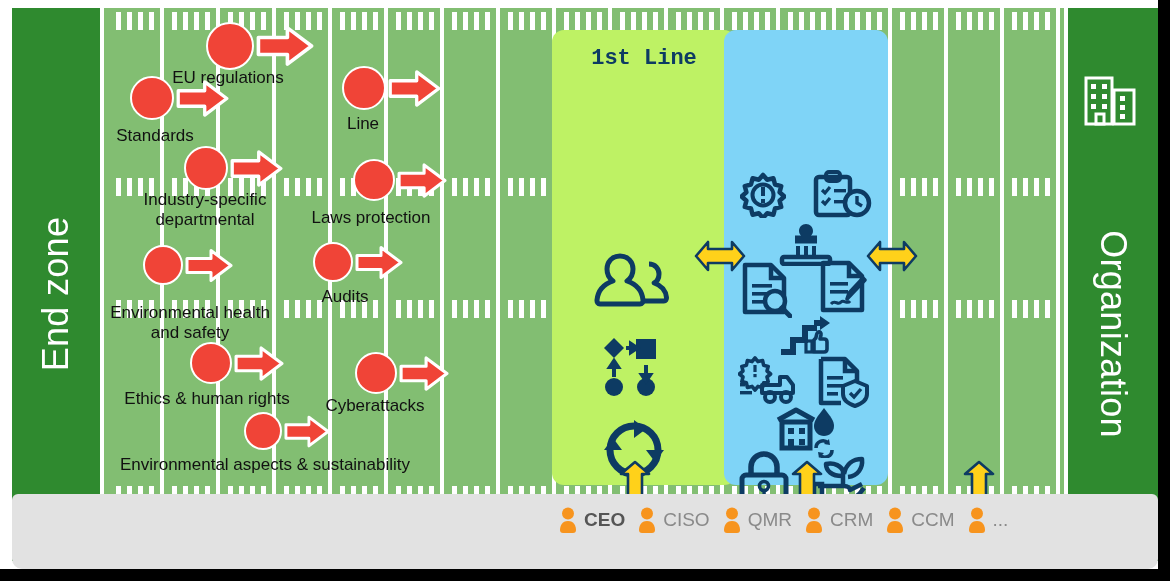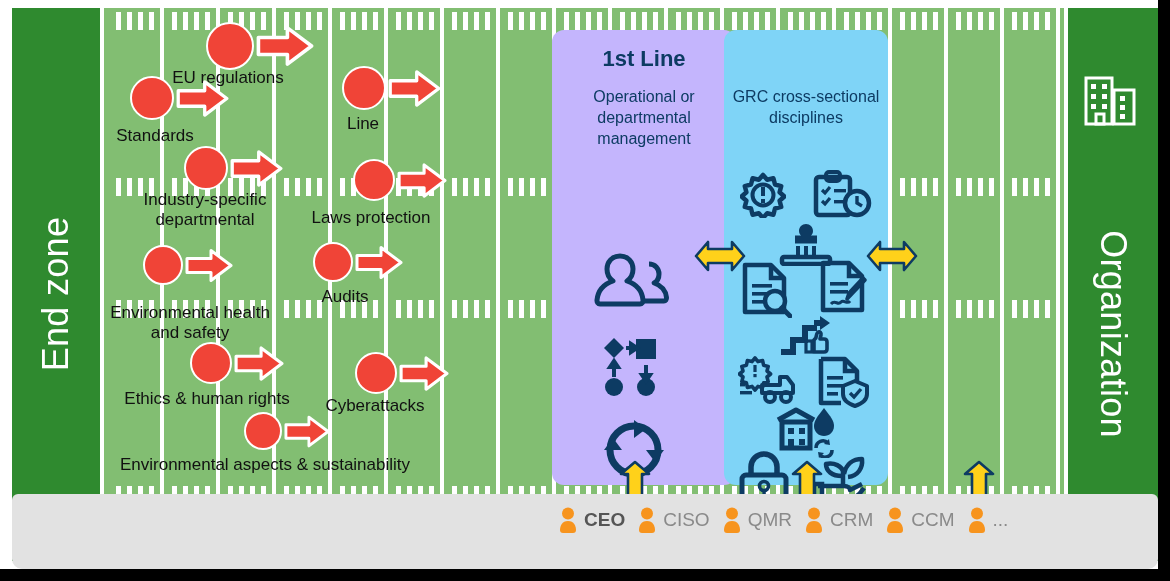--- a/index.html
+++ b/index.html
@@ -45,21 +45,21 @@
   .risk{position:absolute;}
   .risk .dot{position:absolute;border-radius:50%;background:#F04437;
              border:2px solid #ffffff;box-sizing:border-box;}
   .risk .arrow{position:absolute;}
   .risk .lbl{position:absolute;color:#111111;font-size:17px;line-height:20px;
              text-align:center;white-space:nowrap;}
   .risk .lbl.wrap{white-space:normal;}
 
   
   .panel{position:absolute;border-radius:12px;box-sizing:border-box;}
-  #panel-1{left:552px;top:30px;width:184px;height:455px;background:#c4b5fd;}
+  #panel-1{left:552px;top:30px;width:184px;height:455px;background:#bef264;font-family:Liberation Mono, monospace;}
   #panel-2{left:724px;top:30px;width:164px;height:455px;background:#7FD4F7;}
   #panel-3{left:896px;top:30px;width:164px;height:455px;background:#40C4F5;}
 
   .panel-title{position:absolute;left:0;width:100%;top:16px;text-align:center;
                color:#0D3B63;font-size:22px;font-weight:bold;}
   .panel-sub{position:absolute;left:8px;width:calc(100% - 16px);top:56px;
              text-align:center;color:#0D3B63;font-size:16px;line-height:21px;}
 
   .panel-icons{position:absolute;left:0;top:120px;width:100%;height:330px;}
   .pic{position:absolute;}
@@ -476,21 +476,20 @@
         <div class="dot" style="left: 355px; top: 352px; width: 42px; height: 42px; background: rgb(240, 68, 55);"></div>
         <svg viewBox="0 0 48 34" class="arrow" style="left: 399px; top: 354.5px; width: 50px; height: 37px;">
           <path d="M2 10 h24 V2 l20 15 -20 15 v-8 H2z" fill="#F04437" stroke="#ffffff" stroke-width="3" stroke-linejoin="round"></path>
         </svg>
         <div class="lbl" style="left: 215px; top: 396px; width: 320px;">Cyberattacks</div>
       </div>
     </div>
 
   <div class="panel" id="panel-1">
     <div class="panel-title">1st Line</div>
-    <div class="panel-sub">Operational or departmental management</div>
     <div class="panel-icons">
 
       <svg class="pic" style="left:42px;top:100px;width:80px;height:62px" viewBox="0 0 80 62">
         <path d="M26 6c8 0 13 6 13 13 0 6-3 10-6 12 9 3 15 9 16 19 .2 2-1 4-3 4H6c-2 0-3.2-2-3-4 1-10 7-16 16-19-3-2-6-6-6-12C13 12 18 6 26 6z" fill="none" stroke="#0D3B63" stroke-width="5" stroke-linejoin="round"></path>
         <path d="M55 14c6 0 10 4.5 10 10 0 4.5-2.4 7.6-4.8 9 7 2.4 11.6 7 12.3 14.6.2 1.8-.9 3.4-2.6 3.4H48" fill="none" stroke="#0D3B63" stroke-width="5" stroke-linejoin="round"></path>
       </svg>
 
       <svg class="pic" style="left:48px;top:185px;width:68px;height:62px" viewBox="0 0 68 62">
         <rect x="36" y="4" width="20" height="20" fill="#0D3B63"></rect>
         <path d="M14 3 L24 13 L14 23 L4 13 Z" fill="#0D3B63"></path>
@@ -510,21 +509,20 @@
         </g>
         <path d="M34 2 l12 9 -12 9z" fill="#0D3B63"></path>
         <path d="M34 62 l-12 -9 12 -9z" fill="#0D3B63"></path>
         <path d="M64 32 l-9 12 -9 -12z" fill="#0D3B63"></path>
         <path d="M4 32 l9 -12 9 12z" fill="#0D3B63"></path>
       </svg>
     </div>
   </div>
 
   <div class="panel" id="panel-2">
-    <div class="panel-sub">GRC cross-sectional disciplines</div>
     <div class="panel-icons">
 
       <svg class="pic" style="left:16px;top:22px;width:46px;height:46px" viewBox="0 0 46 46">
         <path d="M23 3 l4.2 4.8 6.2-1.5 1.6 6.2 6.2 1.6 -1.6 6.2 4.8 4.2 -4.8 4.2 1.6 6.2 -6.2 1.6 -1.6 6.2 -6.2-1.5 -4.2 4.8 -4.2-4.8 -6.2 1.5 -1.6-6.2 -6.2-1.6 1.6-6.2 -4.8-4.2 4.8-4.2 -1.6-6.2 6.2-1.6 1.6-6.2 6.2 1.5z" fill="none" stroke="#0D3B63" stroke-width="4.5" stroke-linejoin="round"></path>
         <circle cx="23" cy="23" r="10.5" fill="none" stroke="#0D3B63" stroke-width="4"></circle>
         <rect x="21" y="15" width="4" height="9" fill="#0D3B63"></rect>
         <rect x="21" y="27" width="4" height="4" fill="#0D3B63"></rect>
       </svg>
 
       <svg class="pic" style="left:88px;top:20px;width:60px;height:50px" viewBox="0 0 60 50">

